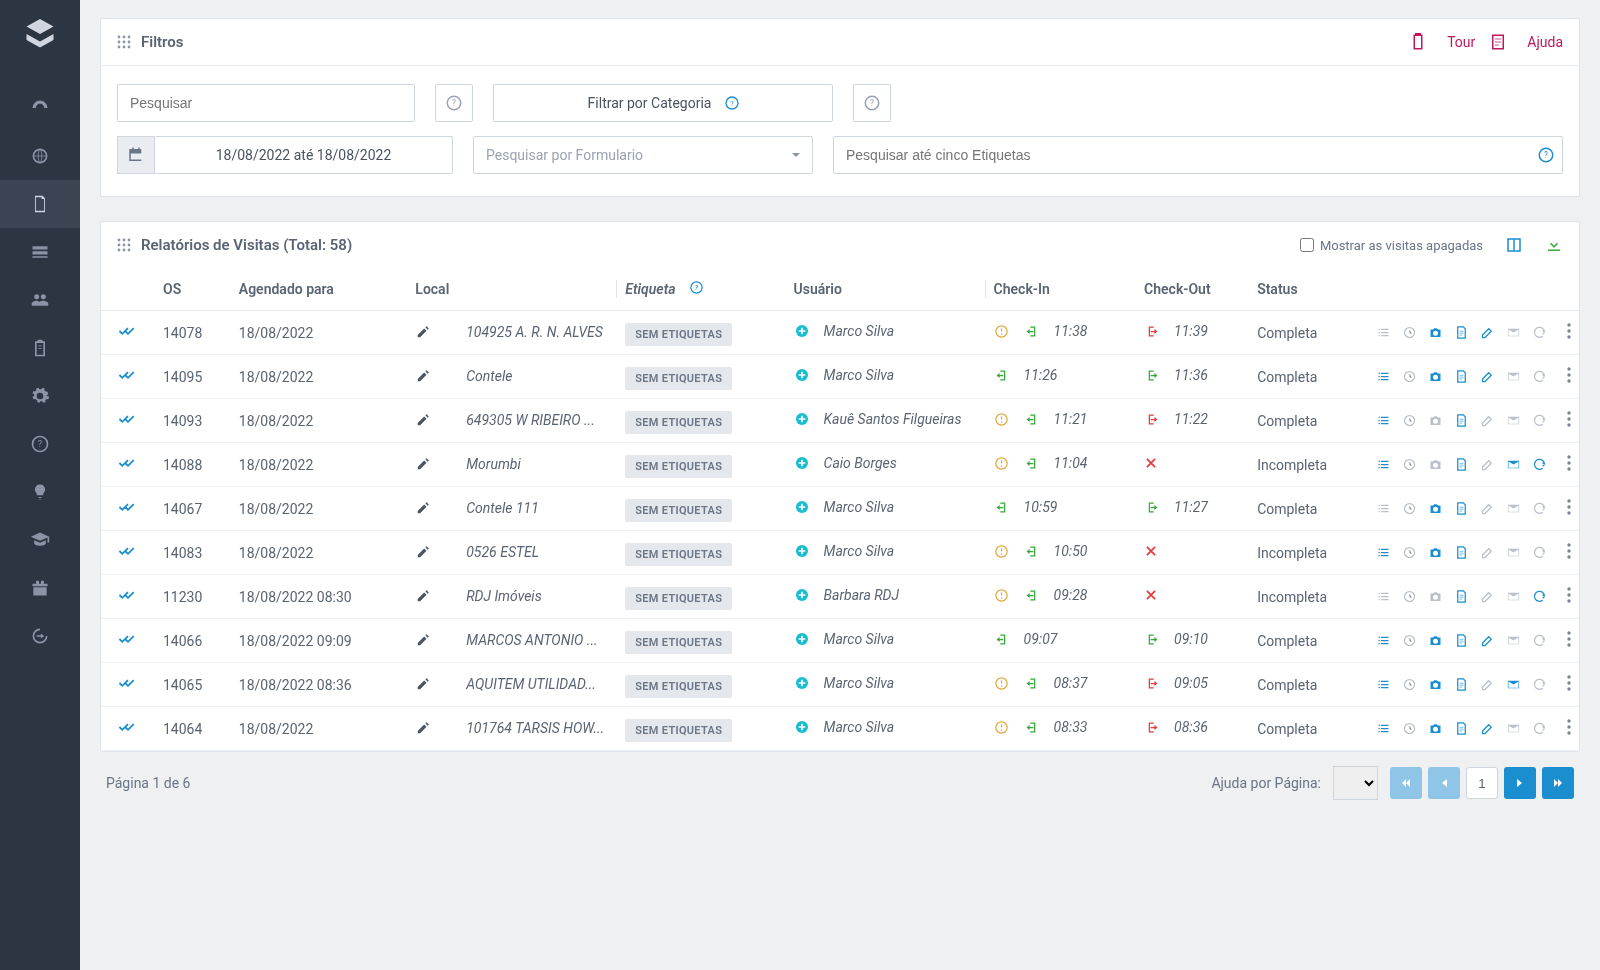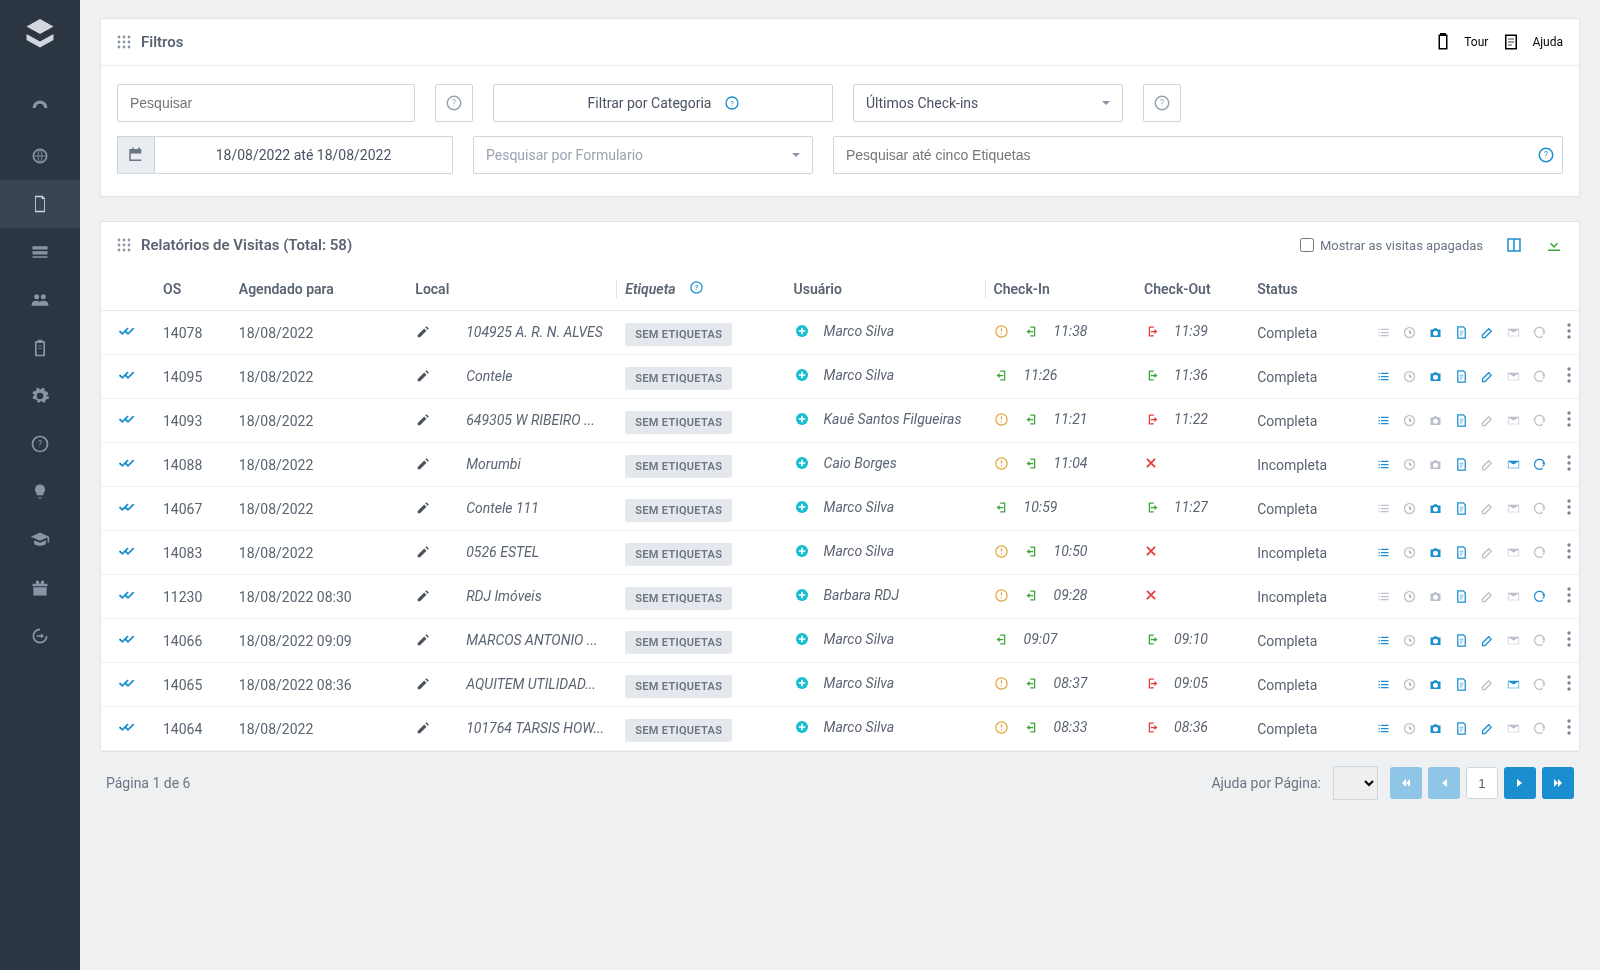--- a/index.html
+++ b/index.html
@@ -45,21 +45,21 @@
 }
 .panel-header {
   display:flex; align-items:center;
   padding:14px 16px;
   border-bottom:1px solid #e8ebef;
   justify-content:flex-end;
 }
 .panel-header .title-area { display:flex; align-items:center; gap:10px; color:#5a6472; font-weight:600; font-size:15px;}
 .panel-header .spacer { flex:1; }
 .panel-header .right { display:flex; align-items:center; gap:14px; }
-.link-blue { color:#000000; display:flex; align-items:center; gap:12px; cursor:pointer; font-size:12px;}
+.link-blue { color:#be185d; display:flex; align-items:center; gap:20px; cursor:pointer; font-size:14px;}
 .grip-icon { color:#8a94a6; display:inline-flex; }
 .filters-body { padding: 18px 16px 22px 16px; }
 .filter-row { display:flex; gap:20px; margin-bottom:14px; }
 .filter-row:last-child { margin-bottom:0; }
 .iwrap { position:relative; display:flex; align-items:center; }
 input.ctl, .ctl {
   border:1px solid #cfd5dd;
   border-radius:2px;
   background:#fff;
   height:38px;
@@ -269,28 +269,20 @@
           </div>
           <div class="iwrap" style="width:340px;">
             <div class="ctl select-like center">
               <span>Filtrar por Categoria</span>
               <span class="help-inline" style="position:static;">
                   <svg width="16" height="16" viewBox="0 0 24 24">
                     <circle cx="12" cy="12" r="9" fill="none" stroke="#1b8ecf" stroke-width="2"></circle>
                     <text x="12" y="16" text-anchor="middle" font-size="11" fill="#1b8ecf">?</text>
                   </svg>
                 </span>
-            </div>
-          </div>
-          <div class="iwrap" style="width:270px;">
-            <div class="ctl select-like">
-              <span>Últimos Check-ins</span>
-              <svg class="chev" viewBox="0 0 12 12">
-                  <path fill="currentColor" d="M2 4l4 4 4-4z"></path>
-                </svg>
             </div>
           </div>
           <div class="help-btn">
             <svg width="18" height="18" viewBox="0 0 24 24">
                 <circle cx="12" cy="12" r="9" fill="none" stroke="currentColor" stroke-width="2"></circle>
                 <text x="12" y="16" text-anchor="middle" font-size="11" fill="currentColor">?</text>
               </svg>
           </div>
         </div>
         <div class="filter-row">

